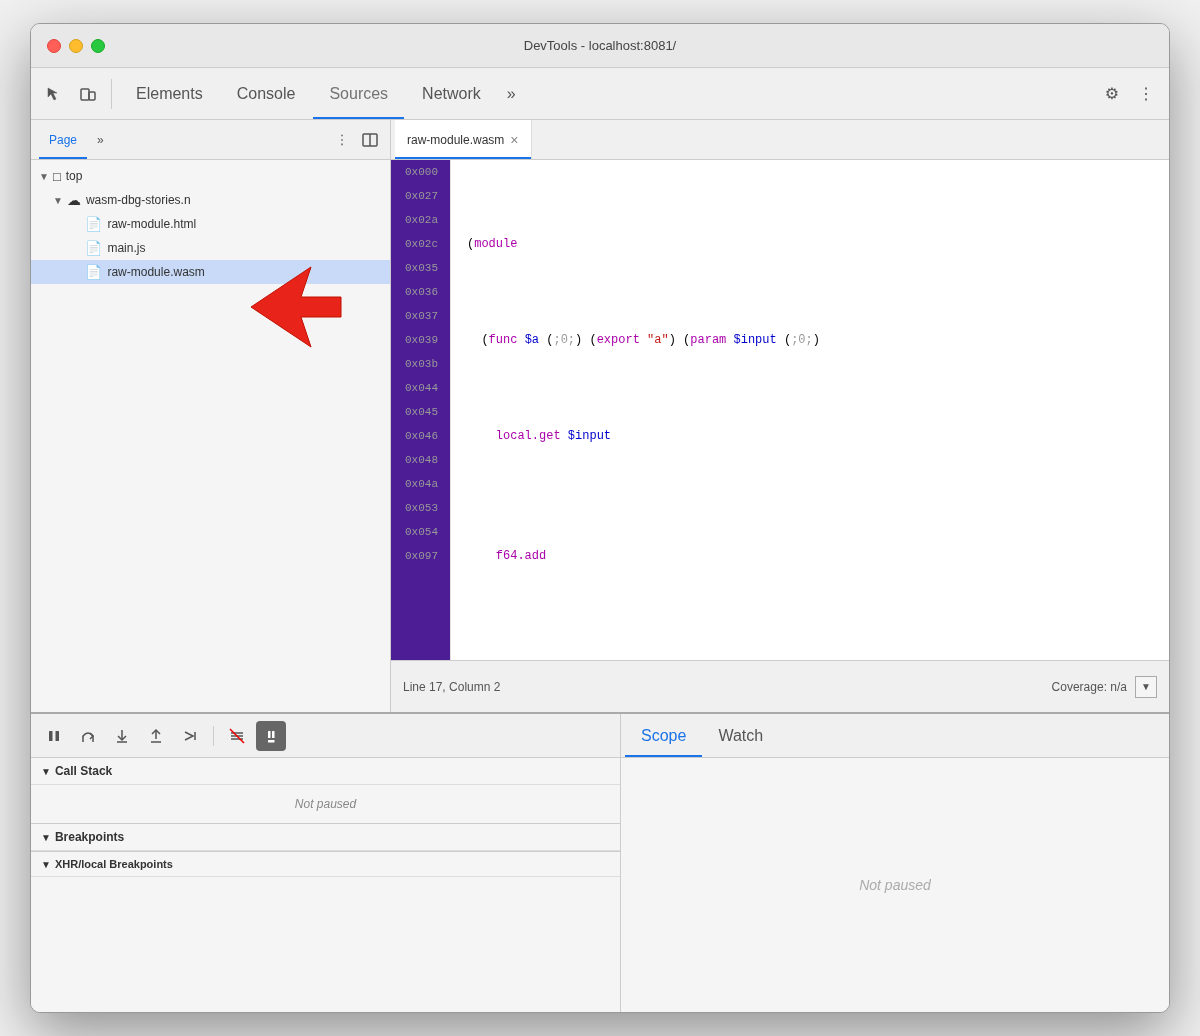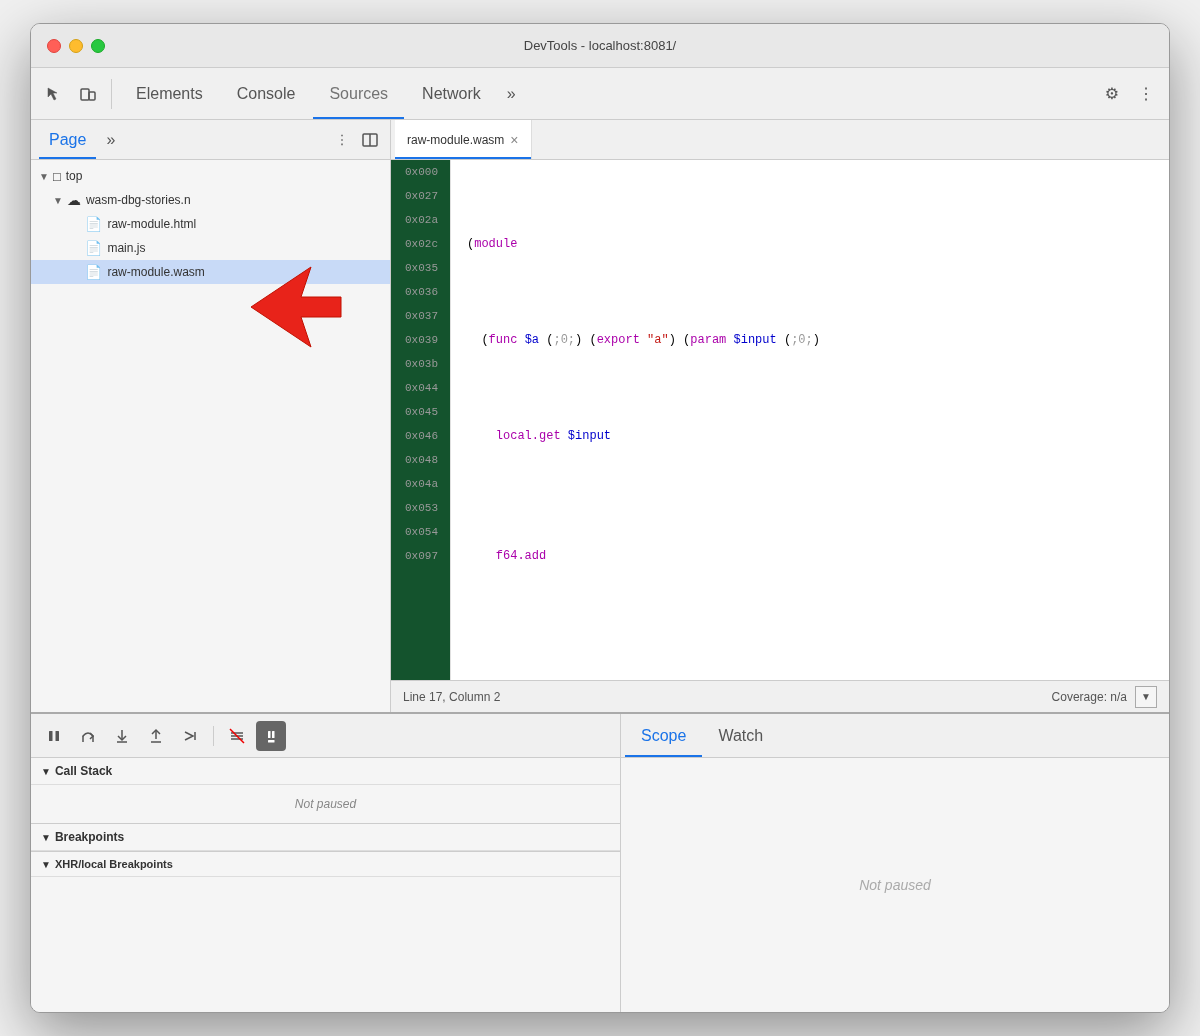--- a/index.html
+++ b/index.html
@@ -143,21 +143,21 @@
       align-items: center;
       padding: 0 8px;
       border-bottom: 1px solid #ccc;
       background: #f0f0f0;
     }
     .sidebar-tab {
       padding: 0 10px;
       height: 100%;
       display: flex;
       align-items: center;
-      font-size: 16px;
+      font-size: 12px;
       color: #555;
       cursor: pointer;
       position: relative;
     }
     .sidebar-tab.active {
       color: #1a73e8;
     }
     .sidebar-tab.active::after {
       content: '';
       position: absolute;
@@ -262,21 +262,21 @@
     .code-editor {
       flex: 1;
       display: flex;
       overflow: auto;
       font-family: 'Menlo', 'Monaco', 'Courier New', monospace;
       font-size: 12px;
       line-height: 24px;
       background: #fff;
     }
     .line-numbers {
-      background: #14532d;
+      background: #4c1d95;
       padding: 0 12px;
       border-right: 1px solid #e0e0e0;
       color: #999;
       font-size: 11px;
       text-align: right;
       user-select: none;
       flex-shrink: 0;
       min-width: 60px;
     }
     .line-number {
@@ -299,21 +299,21 @@
     
     .c-paren { color: #000; }
     .c-keyword { color: #aa00aa; }
     .c-funcname { color: #0000cc; }
     .c-string { color: #c41a16; }
     .c-param { color: #0000cc; }
     .c-number { color: #aa5500; }
     .c-comment { color: #999; }
     
     .status-bar {
-      height: 32px;
+      height: 52px;
       background: #f0f0f0;
       border-top: 1px solid #ccc;
       display: flex;
       align-items: center;
       padding: 0 12px;
       font-size: 12px;
       color: #555;
       flex-shrink: 0;
     }
     .status-bar-right {

